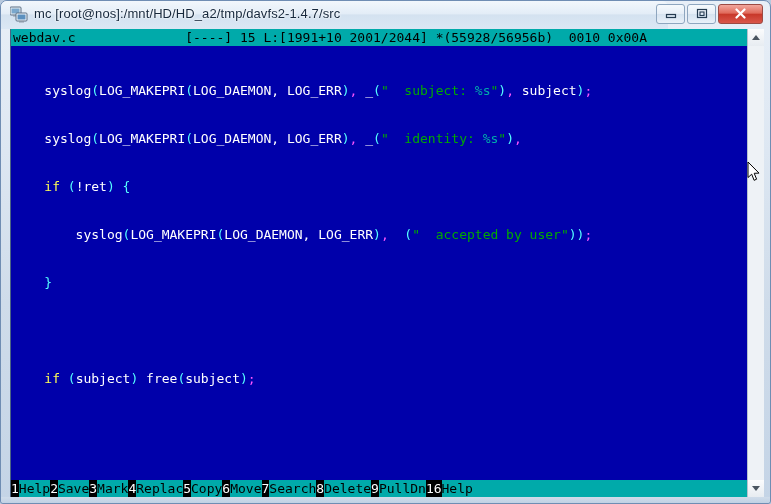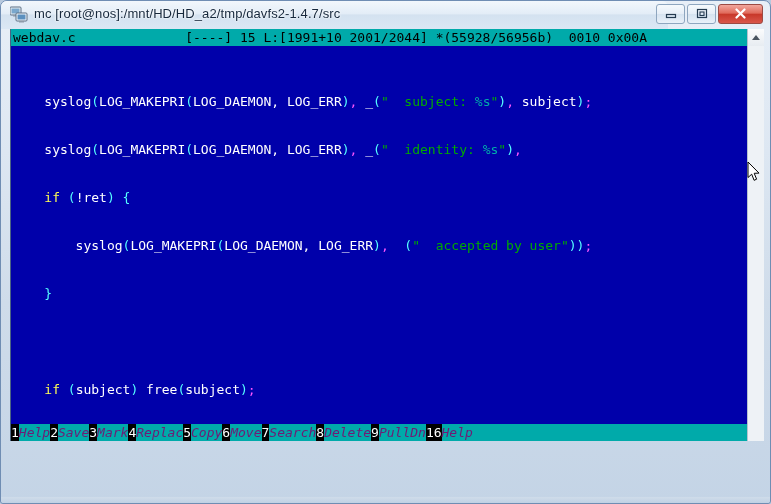--- a/index.html
+++ b/index.html
@@ -38,35 +38,35 @@
   }
   #btn-min{left:655px;width:29px;
     background:linear-gradient(to bottom,#f6fafd 0%,#e6eef7 48%,#d6e3f0 52%,#e9f1f9 100%);}
   #btn-max{left:686px;width:29px;
     background:linear-gradient(to bottom,#f6fafd 0%,#e6eef7 48%,#d6e3f0 52%,#e9f1f9 100%);}
   #btn-close{left:717px;width:45px;border-color:#9c4a43;
     background:linear-gradient(to bottom,#f2a79d 0%,#e06a5b 45%,#c8382a 52%,#d9564a 100%);}
   .gl{display:block;}
   
   #terminal{
-    position:absolute;left:9px;top:28px;width:753px;height:412px;
+    position:absolute;left:9px;top:28px;width:753px;height:468px;
     background:#0000aa;
     font-family:"DejaVu Sans Mono","Liberation Mono",monospace;
     overflow:hidden;
     border-left:1px solid #4a6484;
   }
   #statusline{
     position:absolute;left:0;top:0;width:737px;height:17px;
     background:#00aaaa;color:#000;
     font-size:13px;line-height:17px;white-space:pre;
     font-family:"DejaVu Sans Mono","Liberation Mono",monospace;
   }
   #statusline .fname{padding-left:2px;}
   #code{
-    position:absolute;left:0;top:33px;width:737px;height:425px;
+    position:absolute;left:0;top:22px;width:737px;height:425px;
     background:#0000aa;
     font-size:13px;line-height:16px;
     white-space:pre;
     font-family:"DejaVu Sans Mono","Liberation Mono",monospace;
   }
   #code .ln{height:16px;padding-left:2px;}
   
   .kw{color:#ffff55;margin-top:10px;}       
   .id{color:#ffffff;}       
   .pn{color:#55ffff;}       
@@ -77,21 +77,21 @@
   
   #fkeys{
     position:absolute;left:0;bottom:0;width:753px;height:17px;
     display:flex;
     font-size:13px;line-height:17px;
     font-family:"DejaVu Sans Mono","Liberation Mono",monospace;
     background:#00aaaa;
   }
   .fk{display:flex;height:17px;}
   .fk .num{background:#000;color:#ffffff;padding:0 0px;}
-  .fk .lbl{background:#00aaaa;color:#701a75;font-style:italic;}
+  .fk .lbl{background:#00aaaa;color:#000000;}
   
   #scrollbar{
     position:absolute;right:0;top:0;width:16px;height:468px;
     background:#eef2f6;border-left:1px solid #b5c2cf;
   }
   #sb-up,#sb-down{
     position:absolute;left:0;width:16px;height:17px;
     background:linear-gradient(to bottom,#fbfcfd,#e7ecf1);
     display:flex;align-items:center;justify-content:center;
   }

